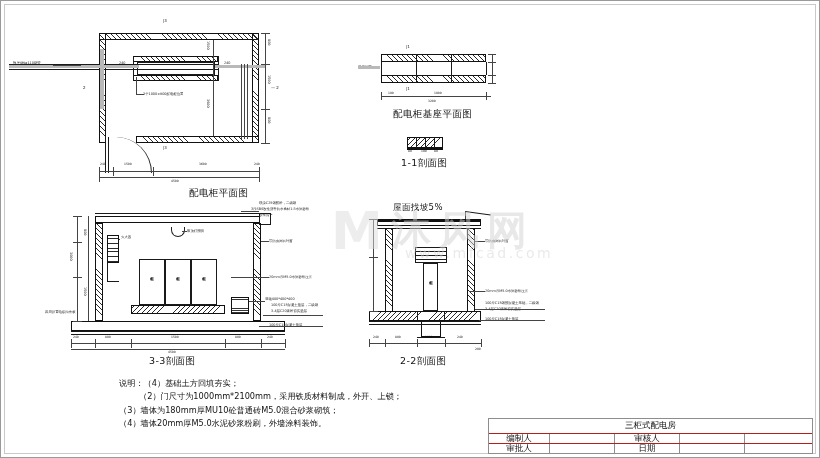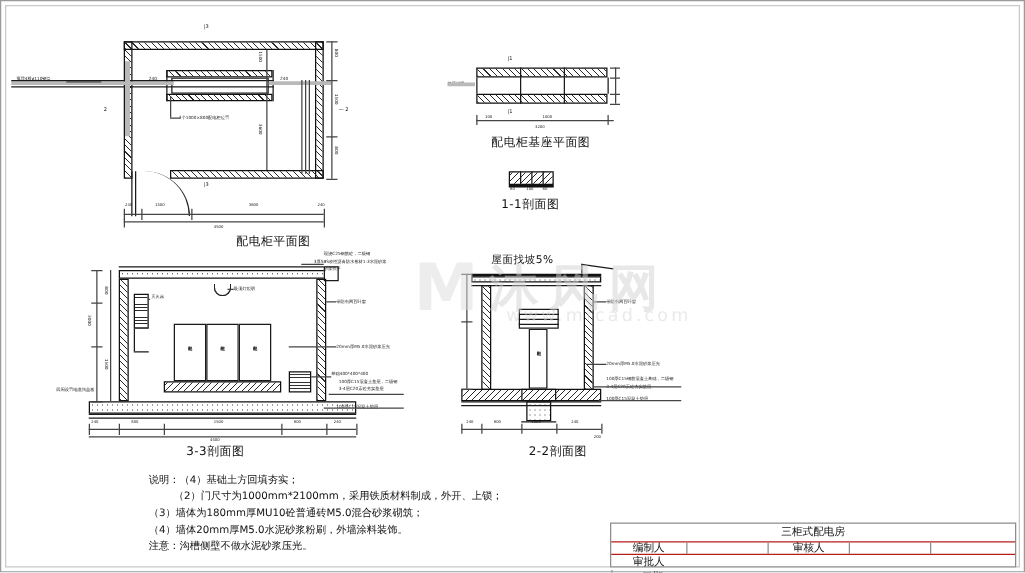--- a/index.html
+++ b/index.html
@@ -302,49 +302,48 @@
     <div class="ln v thin" style="left:16px;top:142px;height:8px;"></div>
     <div class="ln v thin" style="left:48px;top:142px;height:8px;"></div>
     <div class="ln v thin" style="left:76px;top:142px;height:8px;"></div>
     <div class="ln v thin" style="left:112px;top:142px;height:8px;"></div>
     <div class="dimtxt" style="left:4px;top:138px;">240</div>
     <div class="dimtxt" style="left:26px;top:138px;">800</div>
     <div class="dimtxt" style="left:56px;top:138px;">1000</div>
     <div class="dimtxt" style="left:88px;top:138px;">240</div>
     <div class="dimtxt" style="left:106px;top:150px;">200</div>
 
-    <div class="cap" style="left:54px;top:158px;text-align:right;">2-2剖面图</div>
+    <div class="cap" style="left:31px;top:158px;text-align:right;">2-2剖面图</div>
   </div>
 
   <div id="wm">
     <div class="wlogo">M</div>
     <div class="wt">沐风网</div>
     <div class="wu">www.mfcad.com</div>
   </div>
 
   <div class="abs" style="left:118px;top:376px;">
     <div class="notes" style="position:relative;">说明：（4）基础土方回填夯实；</div>
     <div class="notes" style="position:relative;margin-left:20px;">（2）门尺寸为1000mm*2100mm，采用铁质材料制成，外开、上锁；</div>
     <div class="notes" style="position:relative;">（3）墙体为180mm厚MU10砼普通砖M5.0混合砂浆砌筑；</div>
     <div class="notes" style="position:relative;">（4）墙体20mm厚M5.0水泥砂浆粉刷，外墙涂料装饰。</div>
-    <div class="notes" style="position:relative;">注意：沟槽侧壁不做水泥砂浆压光。</div>
   </div>
 
   <div id="titleblock" style="left:487px;top:417px;width:325px;height:36px;">
     <div class="row" style="height:14px;">
       <div class="cell" style="flex:1;">三柜式配电房</div>
     </div>
     <div class="row" style="height:10px;">
       <div class="cell" style="width:60px;">编制人</div>
       <div class="cell" style="width:65px;"></div>
       <div class="cell" style="width:65px;">审核人</div>
       <div class="cell" style="width:65px;"></div>
       <div class="cell" style="flex:1;"></div>
     </div>
-    <div class="row" style="height:10px;flex-direction:column;">
+    <div class="row" style="height:10px;">
       <div class="cell" style="width:60px;">审批人</div>
       <div class="cell" style="width:65px;"></div>
       <div class="cell" style="width:65px;">日期</div>
       <div class="cell" style="width:65px;"></div>
       <div class="cell" style="flex:1;"></div>
     </div>
   </div>
 
 </div>
 

